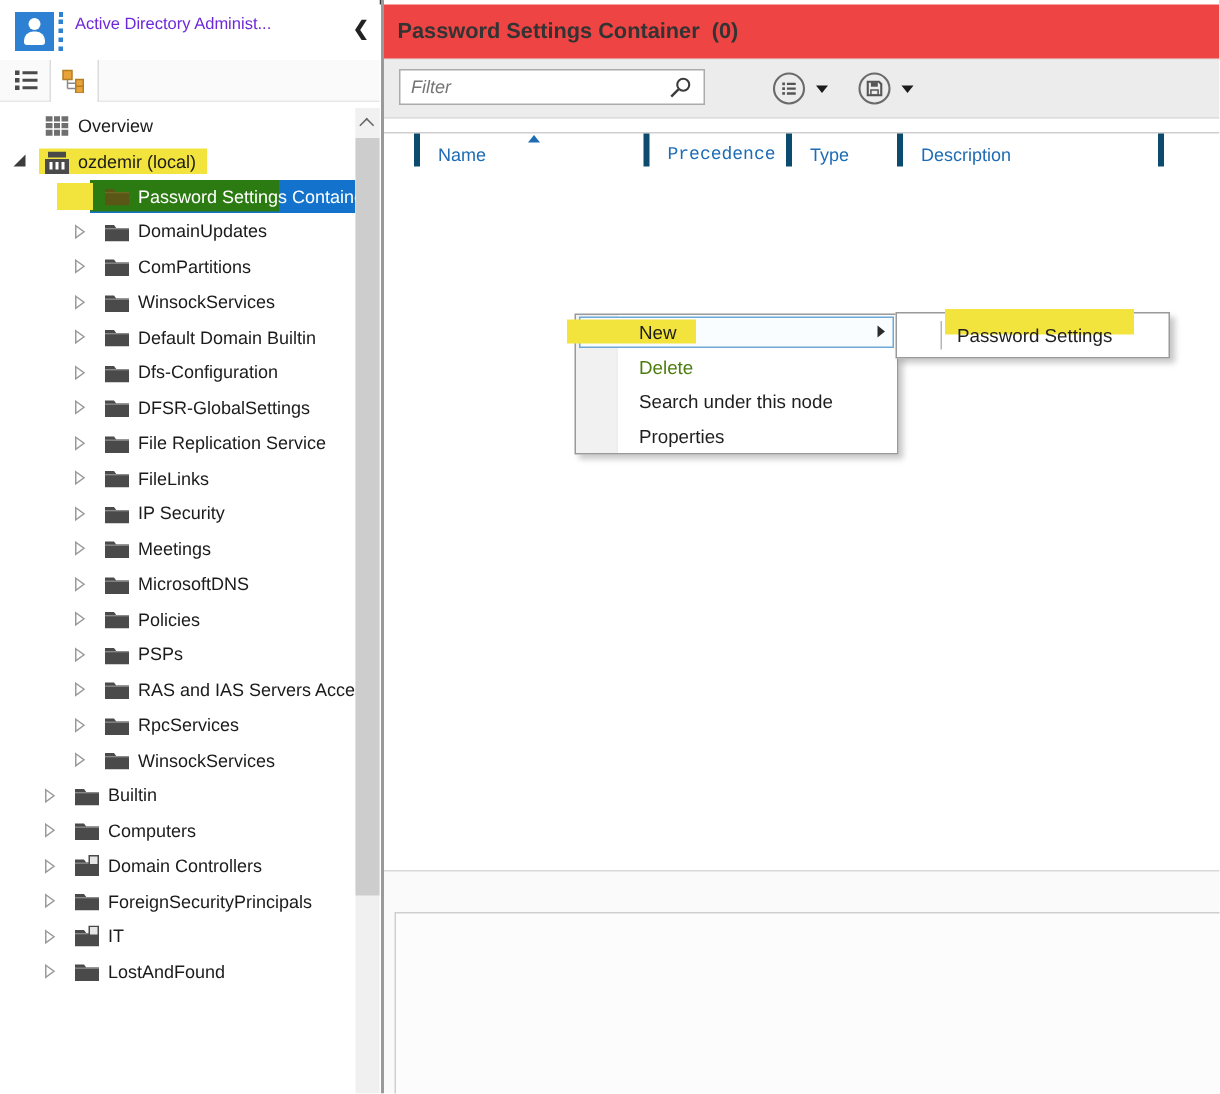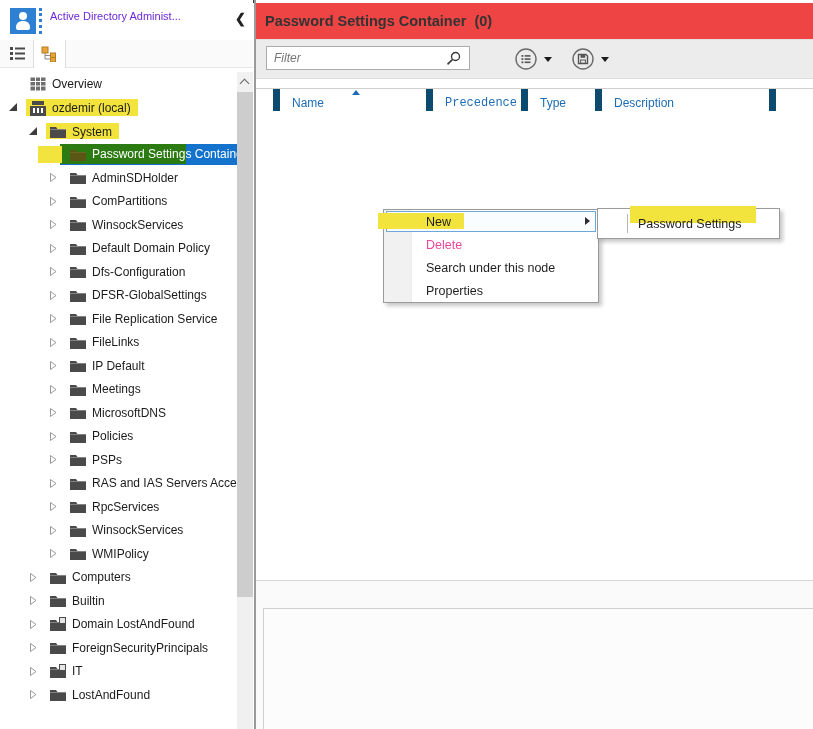--- a/index.html
+++ b/index.html
@@ -54,36 +54,36 @@
   .rp-count{margin-left:8px;font-weight:bold;color:#333;}
   .rp-toolbar{position:absolute;left:0;right:0;top:40px;height:38px;background:#ececec;border-bottom:1px solid #dcdcdc;}
   .filter{position:absolute;left:10px;top:6px;width:204px;height:24px;border:1px solid #ababab;background:#fff;
           font-family:"Liberation Sans",sans-serif;font-size:12px;font-style:italic;color:#6f6f6f;padding:0 26px 0 7px;box-sizing:border-box;outline:none;}
   .mag{position:absolute;left:190px;top:11px;}
   .tb-group{position:absolute;top:8px;display:flex;align-items:center;}
   .g1{left:259px;} .g2{left:316px;}
   .dda{width:0;height:0;border-left:4.5px solid transparent;border-right:4.5px solid transparent;border-top:5px solid #1b1b1b;margin-left:7px;}
 
   .list-header{position:absolute;left:0;right:0;top:88px;height:23px;border-top:1px solid #cfcfcf;display:flex;font-size:12px;color:var(--header_link);}
-  .hc{position:relative;box-sizing:border-box;border-right:7px solid #0c4a6e;padding:7px 0 0 12px;}
+  .hc{position:relative;box-sizing:border-box;border-right:4px solid #0c4a6e;padding:7px 0 0 12px;}
   .hc.blank{width:24px;padding:0;}
   .hc.fill{flex:1;border-right:none;}
   .sortarrow{position:absolute;top:1px;left:72px;width:0;height:0;border-left:4.5px solid transparent;border-right:4.5px solid transparent;border-bottom:5px solid var(--header_link);}
   .list-body{position:absolute;left:0;right:0;top:111px;height:469px;background:#fff;}
   .band{position:absolute;left:0;right:0;top:580px;height:26px;background:#fafafa;border-top:1px solid #d8d8d8;}
   .details{position:absolute;left:0;right:0;top:606px;bottom:0;background:#fafafa;}
   .details-box{position:absolute;left:7px;top:2px;right:-2px;bottom:-4px;border:1px solid #cfcfcf;background:#fcfcfc;}
 
   
   .cmenu{position:absolute;left:383px;top:209px;width:214px;background:#fff;border:1px solid #9a9a9a;
          box-shadow:3px 3px 4px rgba(0,0,0,.22);z-index:10;padding:0;}
   .cmenu .gutter{position:absolute;left:0;top:0;bottom:0;width:27px;background:#f1f1f1;border-right:1px solid #ededed;}
   .mitem{position:relative;height:23px;display:flex;align-items:center;font-size:12.5px;color:#1f1f1f;cursor:default;}
   .mitem .mlabel{position:relative;z-index:2;margin-left:42px;}
-  .mitem.disabled .mlabel{color:#ec4899;}
+  .mitem.disabled .mlabel{color:#4d7c0f;}
   .mitem .hoverbox{position:absolute;left:2px;right:2px;top:1px;bottom:1px;border:1px solid #6da8d8;background:#fafdff;z-index:0;}
   .mitem .hlbar{position:absolute;left:-6px;top:3px;width:86px;height:16px;background:var(--highlight);z-index:1;}
   .subarrow{position:absolute;right:8px;top:7px;width:0;height:0;border-top:4.5px solid transparent;border-bottom:4.5px solid transparent;border-left:5px solid #2b2b2b;z-index:2;}
 
   .smenu{position:absolute;left:597px;top:208px;width:181px;height:29px;background:#fff;border:1px solid #9a9a9a;
          box-shadow:3px 3px 4px rgba(0,0,0,.22);z-index:11;}
   .smenu .sgutter{position:absolute;left:29px;top:5px;bottom:5px;width:1px;background:#b5b5b5;}
   .sitem{position:relative;height:29px;display:flex;align-items:center;font-size:12.5px;color:#1f1f1f;}
   .sitem .mlabel{position:relative;z-index:2;margin-left:40px;}
   .sitem .hlbar{position:absolute;left:32px;top:-3px;width:126px;height:17px;background:var(--highlight);z-index:1;}
@@ -170,38 +170,20 @@
                 <g fill="#fff">
                   <rect x="3" y="7" width="2" height="5"></rect>
                   <rect x="7" y="7" width="2" height="5"></rect>
                   <rect x="11" y="7" width="2" height="5"></rect>
                 </g>
               </svg>
             </span>
       <span class="tlabel">ozdemir (local)</span>
     </span>
   </div>
-        <div class="trow hl">
-
-    <span class="indent" style="width: 28px;"></span>
-    <span class="arrow">
-            <svg width="10" height="10" viewBox="0 0 10 10">
-              <polygon points="9,1 9,9 1,9" fill="#3c3c3c"></polygon>
-            </svg>
-          </span>
-    <span class="grp">
-      <span class="ticon">
-              <svg width="16" height="13" viewBox="0 0 16 13">
-                <path class="fmain" d="M0 2 h6 l1.5 2 H16 v9 H0 Z" fill="#4a4a4a"></path>
-                <rect class="ftab" x="0" y="4" width="16" height="0.9" fill="#8a8a8a"></rect>
-              </svg>
-            </span>
-      <span class="tlabel">System</span>
-    </span>
-  </div>
         <div class="trow sel">
     <span class="sel-blue"></span>
     <span class="sel-green"></span>
     <span class="chip"></span>
     <span class="indent" style="width: 48px;"></span>
     <span class="arrow"></span>
     <span class="grp">
       <span class="ticon">
               <svg width="16" height="13" viewBox="0 0 16 13">
                 <path class="fmain" d="M0 2 h6 l1.5 2 H16 v9 H0 Z" fill="#4a4a4a"></path>
@@ -219,21 +201,21 @@
               <polygon points="2.5,1.5 8,5.5 2.5,9.5" fill="#fff" stroke="#9a9a9a"></polygon>
             </svg>
           </span>
     <span class="grp">
       <span class="ticon">
               <svg width="16" height="13" viewBox="0 0 16 13">
                 <path class="fmain" d="M0 2 h6 l1.5 2 H16 v9 H0 Z" fill="#4a4a4a"></path>
                 <rect class="ftab" x="0" y="4" width="16" height="0.9" fill="#8a8a8a"></rect>
               </svg>
             </span>
-      <span class="tlabel">AdminSDHolder</span>
+      <span class="tlabel">DomainUpdates</span>
     </span>
   </div>
         <div class="trow">
 
     <span class="indent" style="width: 48px;"></span>
     <span class="arrow">
             <svg width="10" height="11" viewBox="0 0 10 11">
               <polygon points="2.5,1.5 8,5.5 2.5,9.5" fill="#fff" stroke="#9a9a9a"></polygon>
             </svg>
           </span>
@@ -273,21 +255,21 @@
               <polygon points="2.5,1.5 8,5.5 2.5,9.5" fill="#fff" stroke="#9a9a9a"></polygon>
             </svg>
           </span>
     <span class="grp">
       <span class="ticon">
               <svg width="16" height="13" viewBox="0 0 16 13">
                 <path class="fmain" d="M0 2 h6 l1.5 2 H16 v9 H0 Z" fill="#4a4a4a"></path>
                 <rect class="ftab" x="0" y="4" width="16" height="0.9" fill="#8a8a8a"></rect>
               </svg>
             </span>
-      <span class="tlabel">Default Domain Policy</span>
+      <span class="tlabel">Default Domain Builtin</span>
     </span>
   </div>
         <div class="trow">
 
     <span class="indent" style="width: 48px;"></span>
     <span class="arrow">
             <svg width="10" height="11" viewBox="0 0 10 11">
               <polygon points="2.5,1.5 8,5.5 2.5,9.5" fill="#fff" stroke="#9a9a9a"></polygon>
             </svg>
           </span>
@@ -363,21 +345,21 @@
               <polygon points="2.5,1.5 8,5.5 2.5,9.5" fill="#fff" stroke="#9a9a9a"></polygon>
             </svg>
           </span>
     <span class="grp">
       <span class="ticon">
               <svg width="16" height="13" viewBox="0 0 16 13">
                 <path class="fmain" d="M0 2 h6 l1.5 2 H16 v9 H0 Z" fill="#4a4a4a"></path>
                 <rect class="ftab" x="0" y="4" width="16" height="0.9" fill="#8a8a8a"></rect>
               </svg>
             </span>
-      <span class="tlabel">IP Default</span>
+      <span class="tlabel">IP Security</span>
     </span>
   </div>
         <div class="trow">
 
     <span class="indent" style="width: 48px;"></span>
     <span class="arrow">
             <svg width="10" height="11" viewBox="0 0 10 11">
               <polygon points="2.5,1.5 8,5.5 2.5,9.5" fill="#fff" stroke="#9a9a9a"></polygon>
             </svg>
           </span>
@@ -494,89 +476,71 @@
               <svg width="16" height="13" viewBox="0 0 16 13">
                 <path class="fmain" d="M0 2 h6 l1.5 2 H16 v9 H0 Z" fill="#4a4a4a"></path>
                 <rect class="ftab" x="0" y="4" width="16" height="0.9" fill="#8a8a8a"></rect>
               </svg>
             </span>
       <span class="tlabel">WinsockServices</span>
     </span>
   </div>
         <div class="trow">
 
-    <span class="indent" style="width: 48px;"></span>
-    <span class="arrow">
-            <svg width="10" height="11" viewBox="0 0 10 11">
-              <polygon points="2.5,1.5 8,5.5 2.5,9.5" fill="#fff" stroke="#9a9a9a"></polygon>
-            </svg>
-          </span>
-    <span class="grp">
-      <span class="ticon">
-              <svg width="16" height="13" viewBox="0 0 16 13">
-                <path class="fmain" d="M0 2 h6 l1.5 2 H16 v9 H0 Z" fill="#4a4a4a"></path>
-                <rect class="ftab" x="0" y="4" width="16" height="0.9" fill="#8a8a8a"></rect>
-              </svg>
-            </span>
-      <span class="tlabel">WMIPolicy</span>
-    </span>
-  </div>
-        <div class="trow">
-
     <span class="indent" style="width: 28px;"></span>
     <span class="arrow">
             <svg width="10" height="11" viewBox="0 0 10 11">
               <polygon points="2.5,1.5 8,5.5 2.5,9.5" fill="#fff" stroke="#9a9a9a"></polygon>
             </svg>
           </span>
     <span class="grp">
       <span class="ticon">
               <svg width="16" height="13" viewBox="0 0 16 13">
                 <path class="fmain" d="M0 2 h6 l1.5 2 H16 v9 H0 Z" fill="#4a4a4a"></path>
                 <rect class="ftab" x="0" y="4" width="16" height="0.9" fill="#8a8a8a"></rect>
               </svg>
             </span>
+      <span class="tlabel">Builtin</span>
+    </span>
+  </div>
+        <div class="trow">
+
+    <span class="indent" style="width: 28px;"></span>
+    <span class="arrow">
+            <svg width="10" height="11" viewBox="0 0 10 11">
+              <polygon points="2.5,1.5 8,5.5 2.5,9.5" fill="#fff" stroke="#9a9a9a"></polygon>
+            </svg>
+          </span>
+    <span class="grp">
+      <span class="ticon">
+              <svg width="16" height="13" viewBox="0 0 16 13">
+                <path class="fmain" d="M0 2 h6 l1.5 2 H16 v9 H0 Z" fill="#4a4a4a"></path>
+                <rect class="ftab" x="0" y="4" width="16" height="0.9" fill="#8a8a8a"></rect>
+              </svg>
+            </span>
       <span class="tlabel">Computers</span>
-    </span>
-  </div>
-        <div class="trow">
-
-    <span class="indent" style="width: 28px;"></span>
-    <span class="arrow">
-            <svg width="10" height="11" viewBox="0 0 10 11">
-              <polygon points="2.5,1.5 8,5.5 2.5,9.5" fill="#fff" stroke="#9a9a9a"></polygon>
-            </svg>
-          </span>
-    <span class="grp">
-      <span class="ticon">
-              <svg width="16" height="13" viewBox="0 0 16 13">
-                <path class="fmain" d="M0 2 h6 l1.5 2 H16 v9 H0 Z" fill="#4a4a4a"></path>
-                <rect class="ftab" x="0" y="4" width="16" height="0.9" fill="#8a8a8a"></rect>
-              </svg>
-            </span>
-      <span class="tlabel">Builtin</span>
     </span>
   </div>
         <div class="trow">
 
     <span class="indent" style="width: 28px;"></span>
     <span class="arrow">
             <svg width="10" height="11" viewBox="0 0 10 11">
               <polygon points="2.5,1.5 8,5.5 2.5,9.5" fill="#fff" stroke="#9a9a9a"></polygon>
             </svg>
           </span>
     <span class="grp">
       <span class="ticon">
               <svg width="16" height="14" viewBox="0 0 16 14">
                 <path class="fmain" d="M0 3 h6 l1.5 2 H16 v9 H0 Z" fill="#4a4a4a"></path>
                 <rect class="ftab" x="0" y="5" width="16" height="0.9" fill="#8a8a8a"></rect>
                 <rect x="9.5" y="0.5" width="6" height="6" fill="#e6e6e6" stroke="#4a4a4a"></rect>
               </svg>
             </span>
-      <span class="tlabel">Domain LostAndFound</span>
+      <span class="tlabel">Domain Controllers</span>
     </span>
   </div>
         <div class="trow">
 
     <span class="indent" style="width: 28px;"></span>
     <span class="arrow">
             <svg width="10" height="11" viewBox="0 0 10 11">
               <polygon points="2.5,1.5 8,5.5 2.5,9.5" fill="#fff" stroke="#9a9a9a"></polygon>
             </svg>
           </span>

